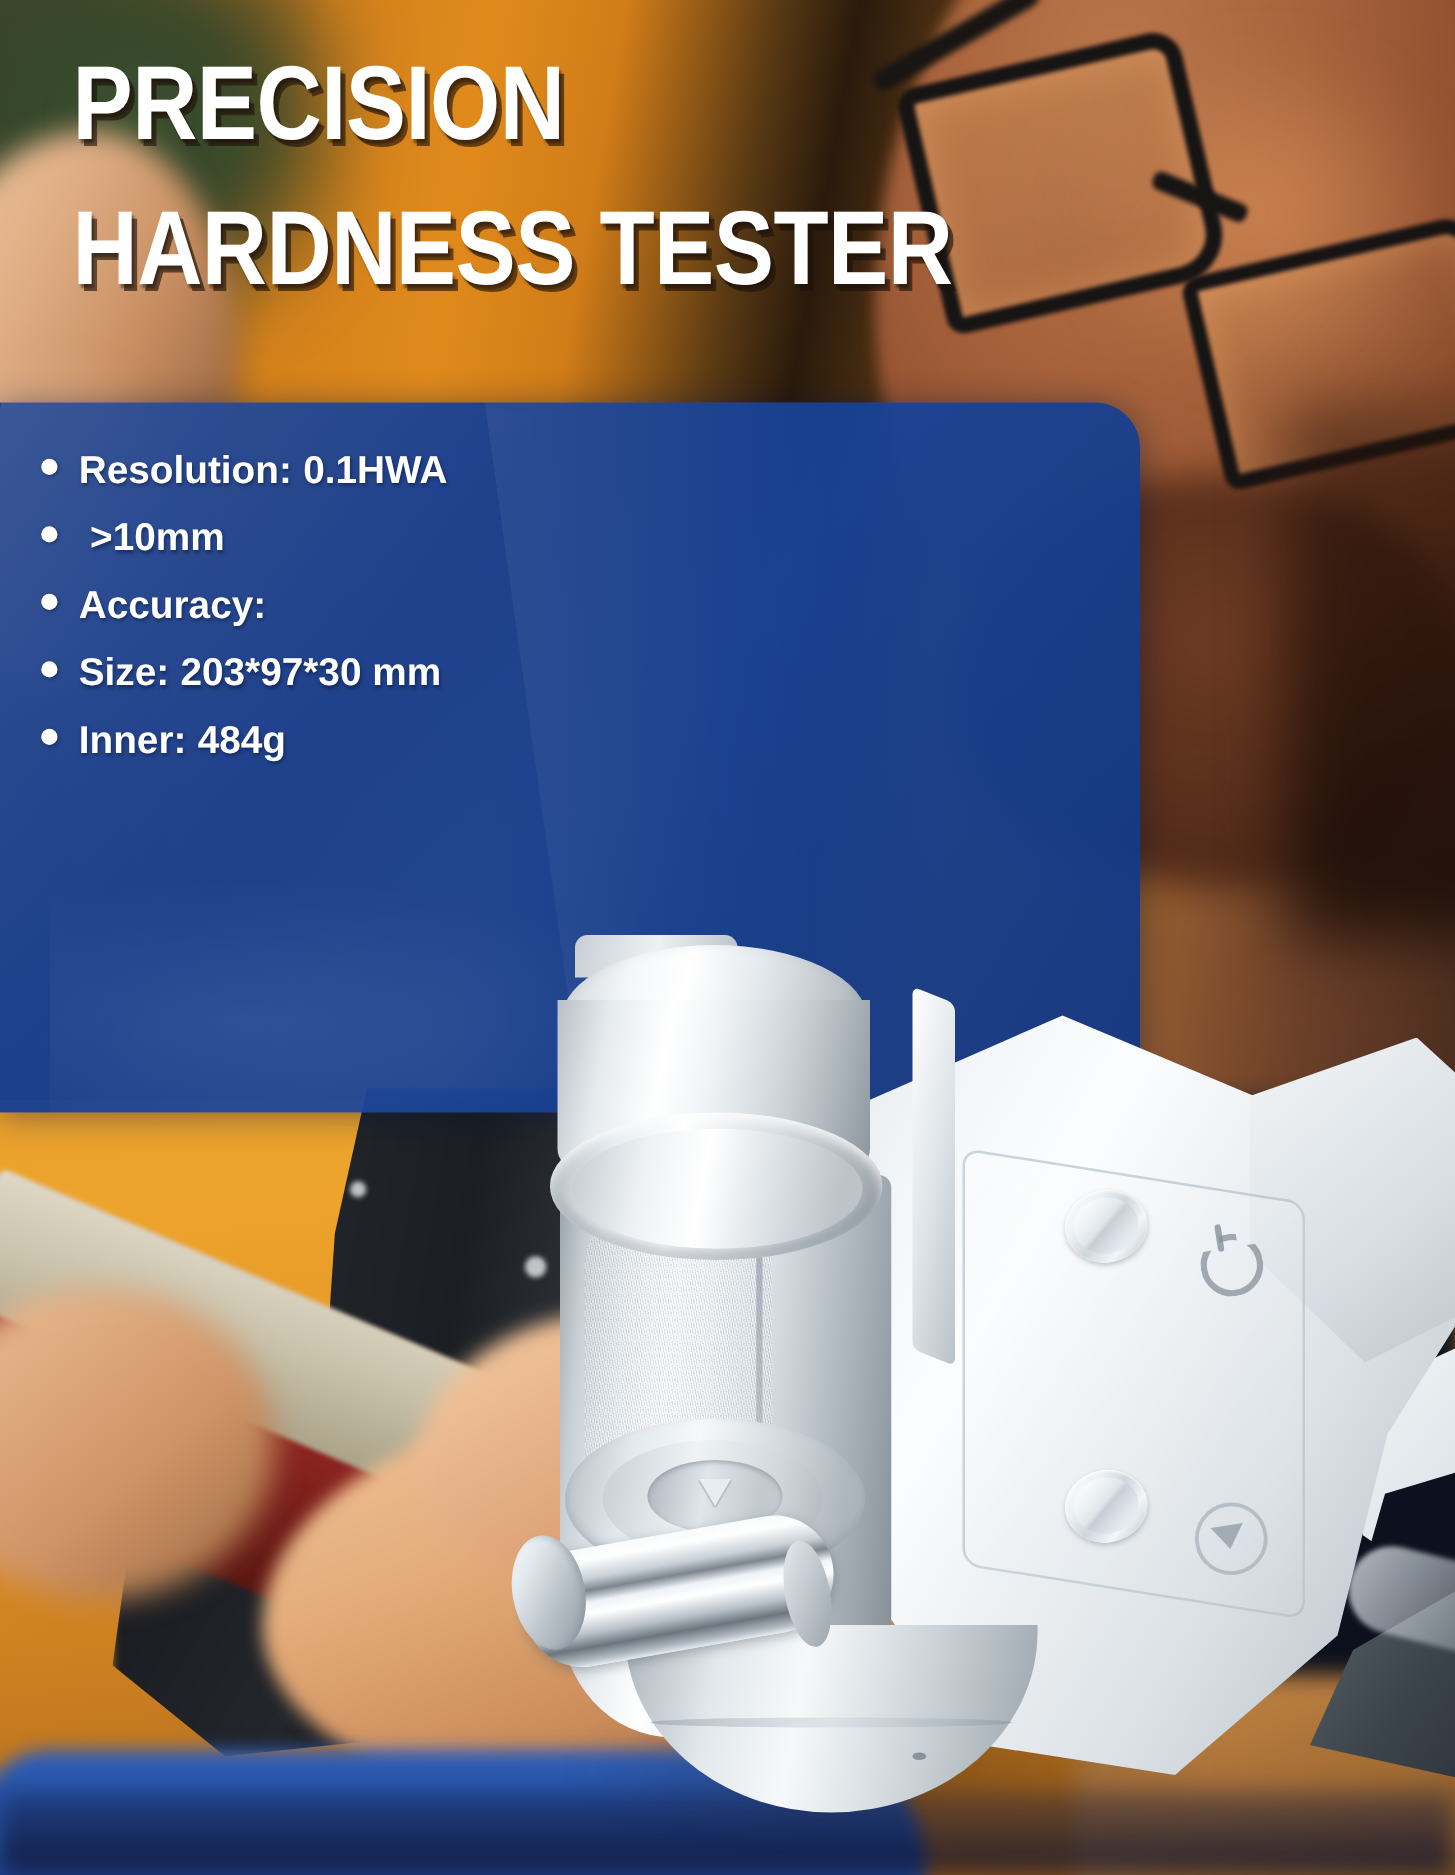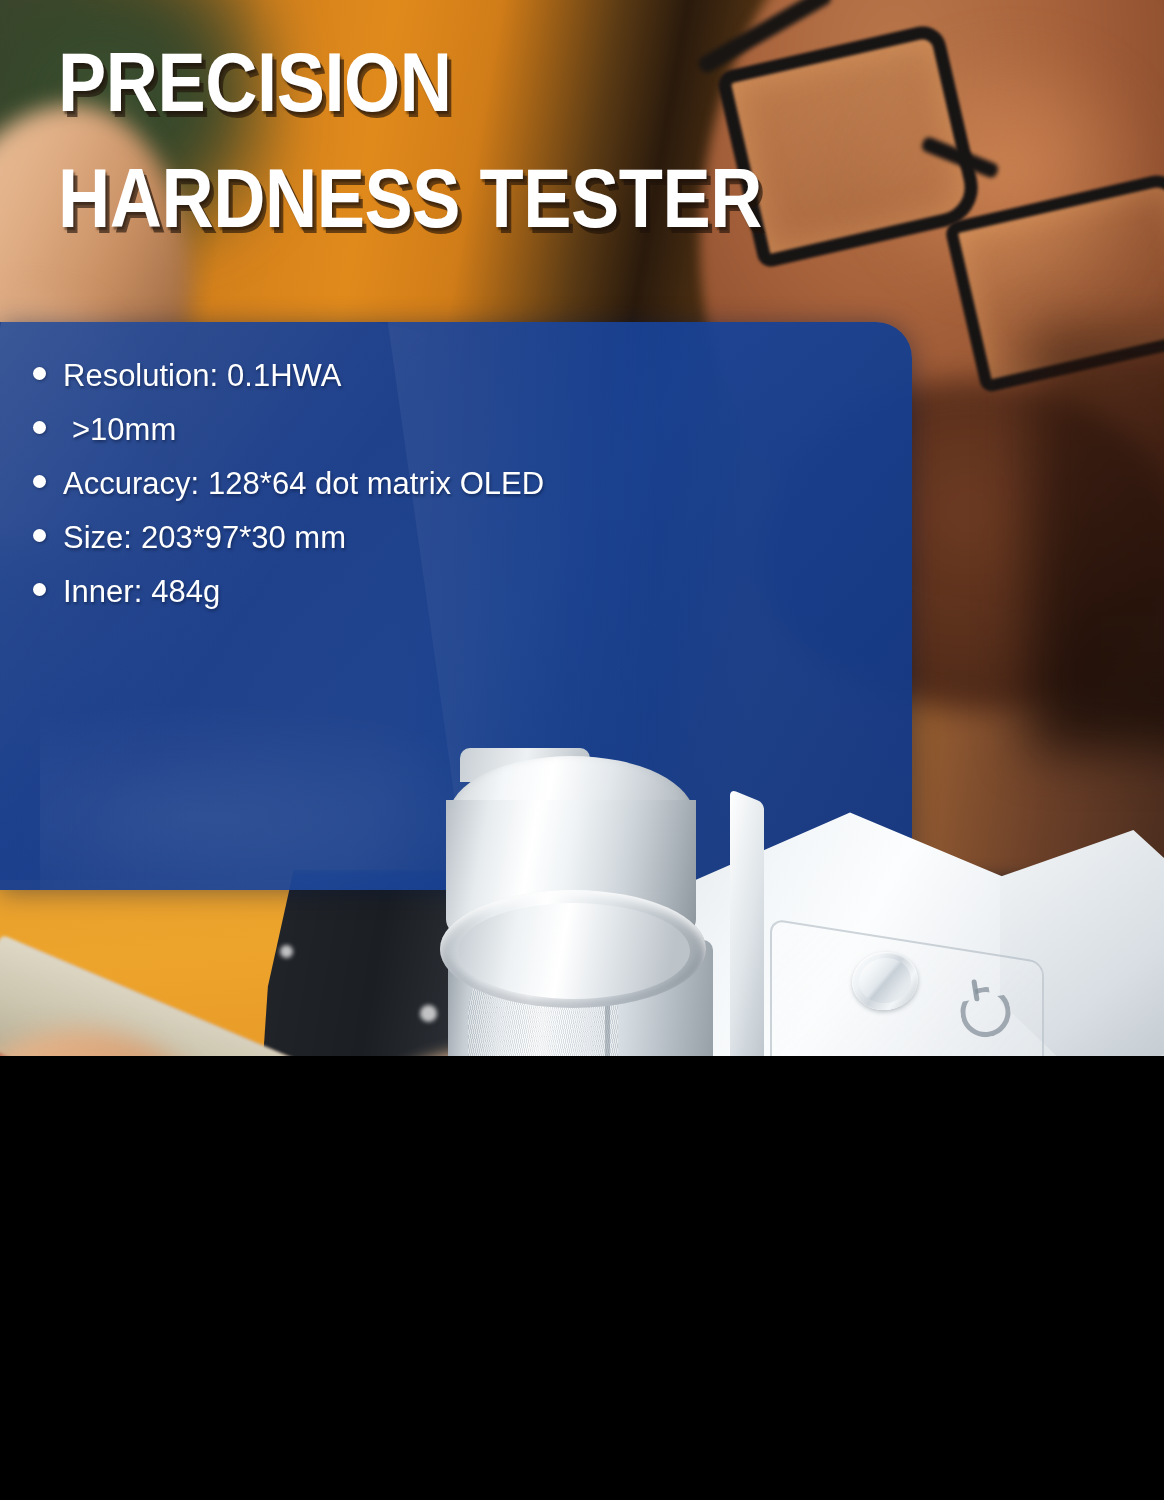--- a/index.html
+++ b/index.html
@@ -1,20 +1,20 @@
 <!DOCTYPE html>
 <html><head>
 <meta charset="utf-8">
 <style>
   html,body{margin:0;padding:0;background:#000;}
   body{font-family:"Liberation Sans","DejaVu Sans",sans-serif;}
 
   .poster{
     position:relative;
-    width:1164px;height:1056px;
+    width:1164px;height:1500px;
     overflow:hidden;
     background:#2a1c10;
   }
 
   
   .photo{position:absolute;inset:0;overflow:hidden;}
 
   
   .bg-upper{
     position:absolute;left:0;top:0;width:1164px;height:905px;
@@ -242,22 +242,22 @@
     line-height:1.0;
     text-shadow:1px 2px 3px rgba(8,22,55,0.55);
     white-space:nowrap;
   }
   .bullet{
     width:13px;height:13px;border-radius:50%;
     background:#ffffff;flex:0 0 auto;margin-right:17px;
     position:relative;top:-6px;
     box-shadow:1px 1px 3px rgba(8,22,55,0.5);
   }
-  .spec-label{font-weight:400;}
-  .spec-value{font-weight:400;margin-left:9px;text-align:right;}
+  .spec-label{font-weight:700;}
+  .spec-value{font-weight:700;margin-left:9px;text-align:right;}
 
   
   .device{position:absolute;left:400px;top:740px;width:764px;height:700px;}
 
   
   .drum-top{
     position:absolute;left:49px;top:16px;width:245px;height:120px;
     border-radius:50%;
     background:linear-gradient(100deg,#cfd4d8 0%,#f4f7f9 22%,#ffffff 40%,#e3e8ec 62%,#b9c0c6 88%,#9aa2a9 100%);
     box-shadow:inset 0 -6px 12px rgba(120,130,140,0.4);
@@ -522,21 +522,20 @@
         <span class="spec-label">Resolution:</span>
         <span class="spec-value">0.1HWA</span>
       </li>
       <li class="spec-item">
         <span class="bullet"></span>
         <span class="spec-value">&gt;10mm</span>
       </li>
       <li class="spec-item">
         <span class="bullet"></span>
         <span class="spec-label">Accuracy:</span>
-        <span class="spec-value">128*64 dot matrix OLED</span>
       </li>
       <li class="spec-item">
         <span class="bullet"></span>
         <span class="spec-label">Size:</span>
         <span class="spec-value">203*97*30 mm</span>
       </li>
       <li class="spec-item">
         <span class="bullet"></span>
         <span class="spec-label">Inner:</span>
         <span class="spec-value">484g</span>

